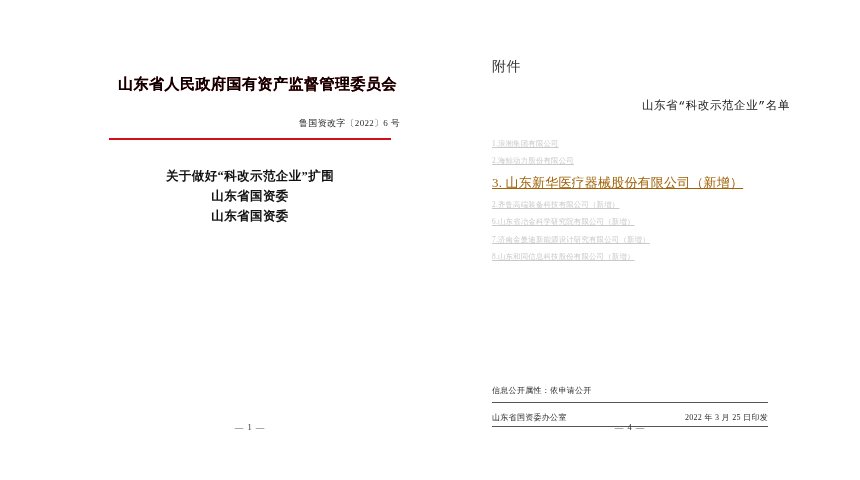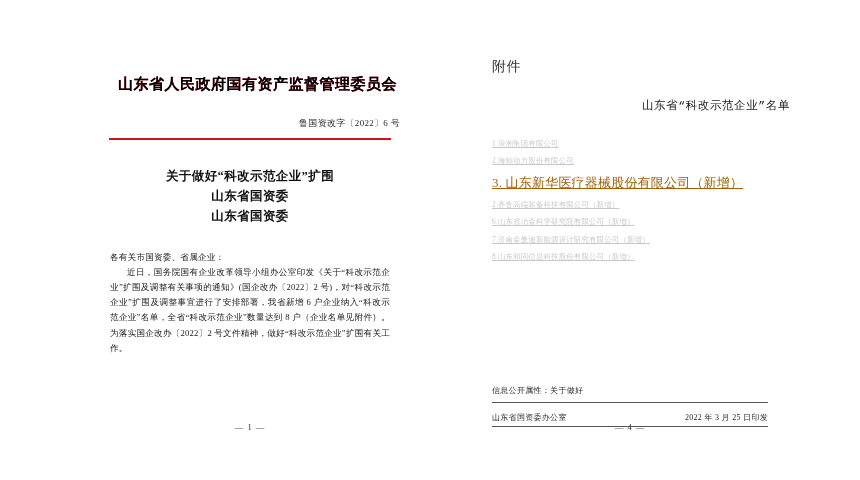--- a/index.html
+++ b/index.html
@@ -193,44 +193,40 @@
     <div class="gov-header">山东省人民政府国有资产监督管理委员会</div>
     <div class="doc-number">鲁国资改字〔2022〕6 号</div>
     <div class="red-rule"></div>
 
     <div class="title-block">
       <div>关于做好“科改示范企业”扩围</div>
       <div>山东省国资委</div>
       <div>山东省国资委</div>
     </div>
 
-    <div class="body-block">
-      <div>各有关市国资委、省属企业：</div>
-      <div class="p-indent">近日，国务院国有企业改革领导小组办公室印发《关于“科改示范企业”扩围及调整有关事项的通知》(国企改办〔2022〕2 号)，对“科改示范企业”扩围及调整事宜进行了安排部署，我省新增 6 户企业纳入“科改示范企业”名单，全省“科改示范企业”数量达到 8 户（企业名单见附件）。为落实国企改办〔2022〕2 号文件精神，做好“科改示范企业”扩围有关工作。</div>
-    </div>
 
     <div class="page-num">— 1 —</div>
   </div>
 
   <div class="doc-page-right">
     <div class="attach-label">附件</div>
     <div class="list-title">山东省“科改示范企业”名单</div>
 
     <div class="enterprise-list">
       <div class="ent-item">1.浪潮集团有限公司</div>
       <div class="ent-item">2.海鲸动力股份有限公司</div>
       <div class="ent-item highlight">3. 山东新华医疗器械股份有限公司（新增）</div>
       <div class="ent-item">2.齐鲁高端装备科技有限公司（新增）</div>
       <div class="ent-item">6.山东省冶金科学研究院有限公司（新增）</div>
       <div class="ent-item">7.济南金曼迪新能源设计研究有限公司（新增）</div>
       <div class="ent-item">8.山东和同信息科技股份有限公司（新增）</div>
     </div>
 
     <div class="disclosure">
-      <div>信息公开属性：关于做好</div>
+      <div>信息公开属性：依申请公开</div>
       <div class="disclosure-rule"></div>
     </div>
 
     <div class="issuer-row">
       <span>山东省国资委办公室</span>
       <span>2022 年 3 月 25 日印发</span>
     </div>
     <div class="issuer-rule"></div>
 
     <div class="page-num-right">— 4 —</div>

